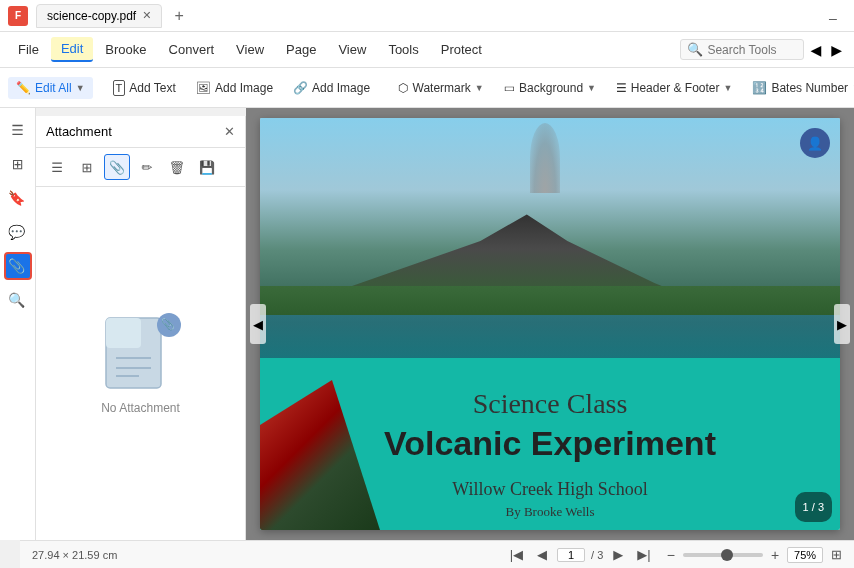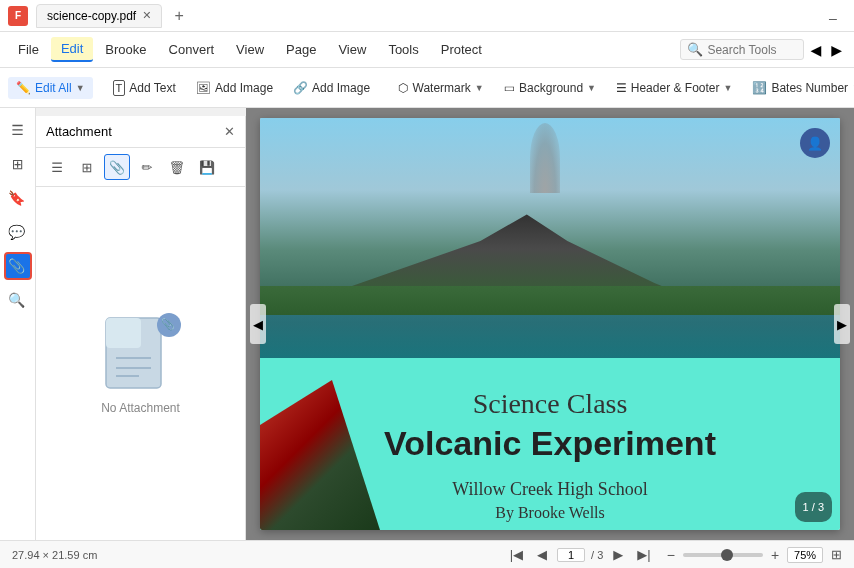--- a/index.html
+++ b/index.html
@@ -155,34 +155,34 @@
       overflow: hidden;
     }
 
     .user-btn {
       position: absolute; top: 10px; right: 10px; width: 30px; height: 30px;
       background: #3a5a9a; border-radius: 50%;
       display: flex; align-items: center; justify-content: center; color: white; font-size: 13px;
       cursor: pointer; z-index: 5;
     }
     .pdf-content-area {
-      background: #5eead4;
+      background: #14b8a6;
       padding: 20px;
       text-align: center;
       min-height: 200px;
       display: flex;
       flex-direction: column;
       align-items: center;
       justify-content: flex-start;
       padding-top: 30px;
     }
     .sci-title { font-size: 28px; color: #333; font-weight: 400; font-family: Georgia, serif; margin-bottom: 4px; }
     .vol-title { font-size: 34px; color: #222; font-weight: 900; font-family: Arial, sans-serif; margin-bottom: 16px; }
     .school-name { font-size: 18px; color: #333; font-family: Georgia, serif; margin-bottom: 4px; }
-    .author { font-size: 16px; color: #333; font-family: Georgia, serif; }
+    .author { font-size: 13px; color: #333; font-family: Georgia, serif; }
     .volcano-bottom {
       position: absolute; bottom: 0; left: 0; width: 120px; height: 150px;
       background: linear-gradient(135deg, #c0392b 0%, #8B0000 40%, #2d4a2d 60%, #1a3a1a 100%);
       clip-path: polygon(0% 100%, 0% 30%, 60% 0%, 100% 100%);
     }
     .page-badge {
       position: absolute; bottom: 8px; right: 8px;
       background: rgba(0,0,0,0.5); color: white; border-radius: 10px;
       padding: 9px 8px; font-size: 11px;
     }
@@ -191,20 +191,21 @@
     .status-bar {
       height: 28px;
       background: #f8f8f8;
       border-top: 1px solid #e0e0e0;
       display: flex;
       align-items: center;
       padding: 0 12px;
       gap: 12px;
       font-size: 11px;
       color: #555;
+      margin-left: 20px;
     }
     .status-left { flex: 1; }
     .status-center { display: flex; align-items: center; gap: 6px; }
     .nav-btn { background: none; border: none; cursor: pointer; color: #555; font-size: 13px; padding: 2px 4px; }
     .page-input { width: 28px; text-align: center; border: 1px solid #ccc; border-radius: 2px; font-size: 11px; }
     .status-right { display: flex; align-items: center; gap: 8px; }
     .zoom-btn { background: none; border: none; cursor: pointer; color: #555; font-size: 14px; }
     .zoom-slider {
       width: 80px; height: 4px; background: #ccc; border-radius: 2px; position: relative; cursor: pointer;
     }

